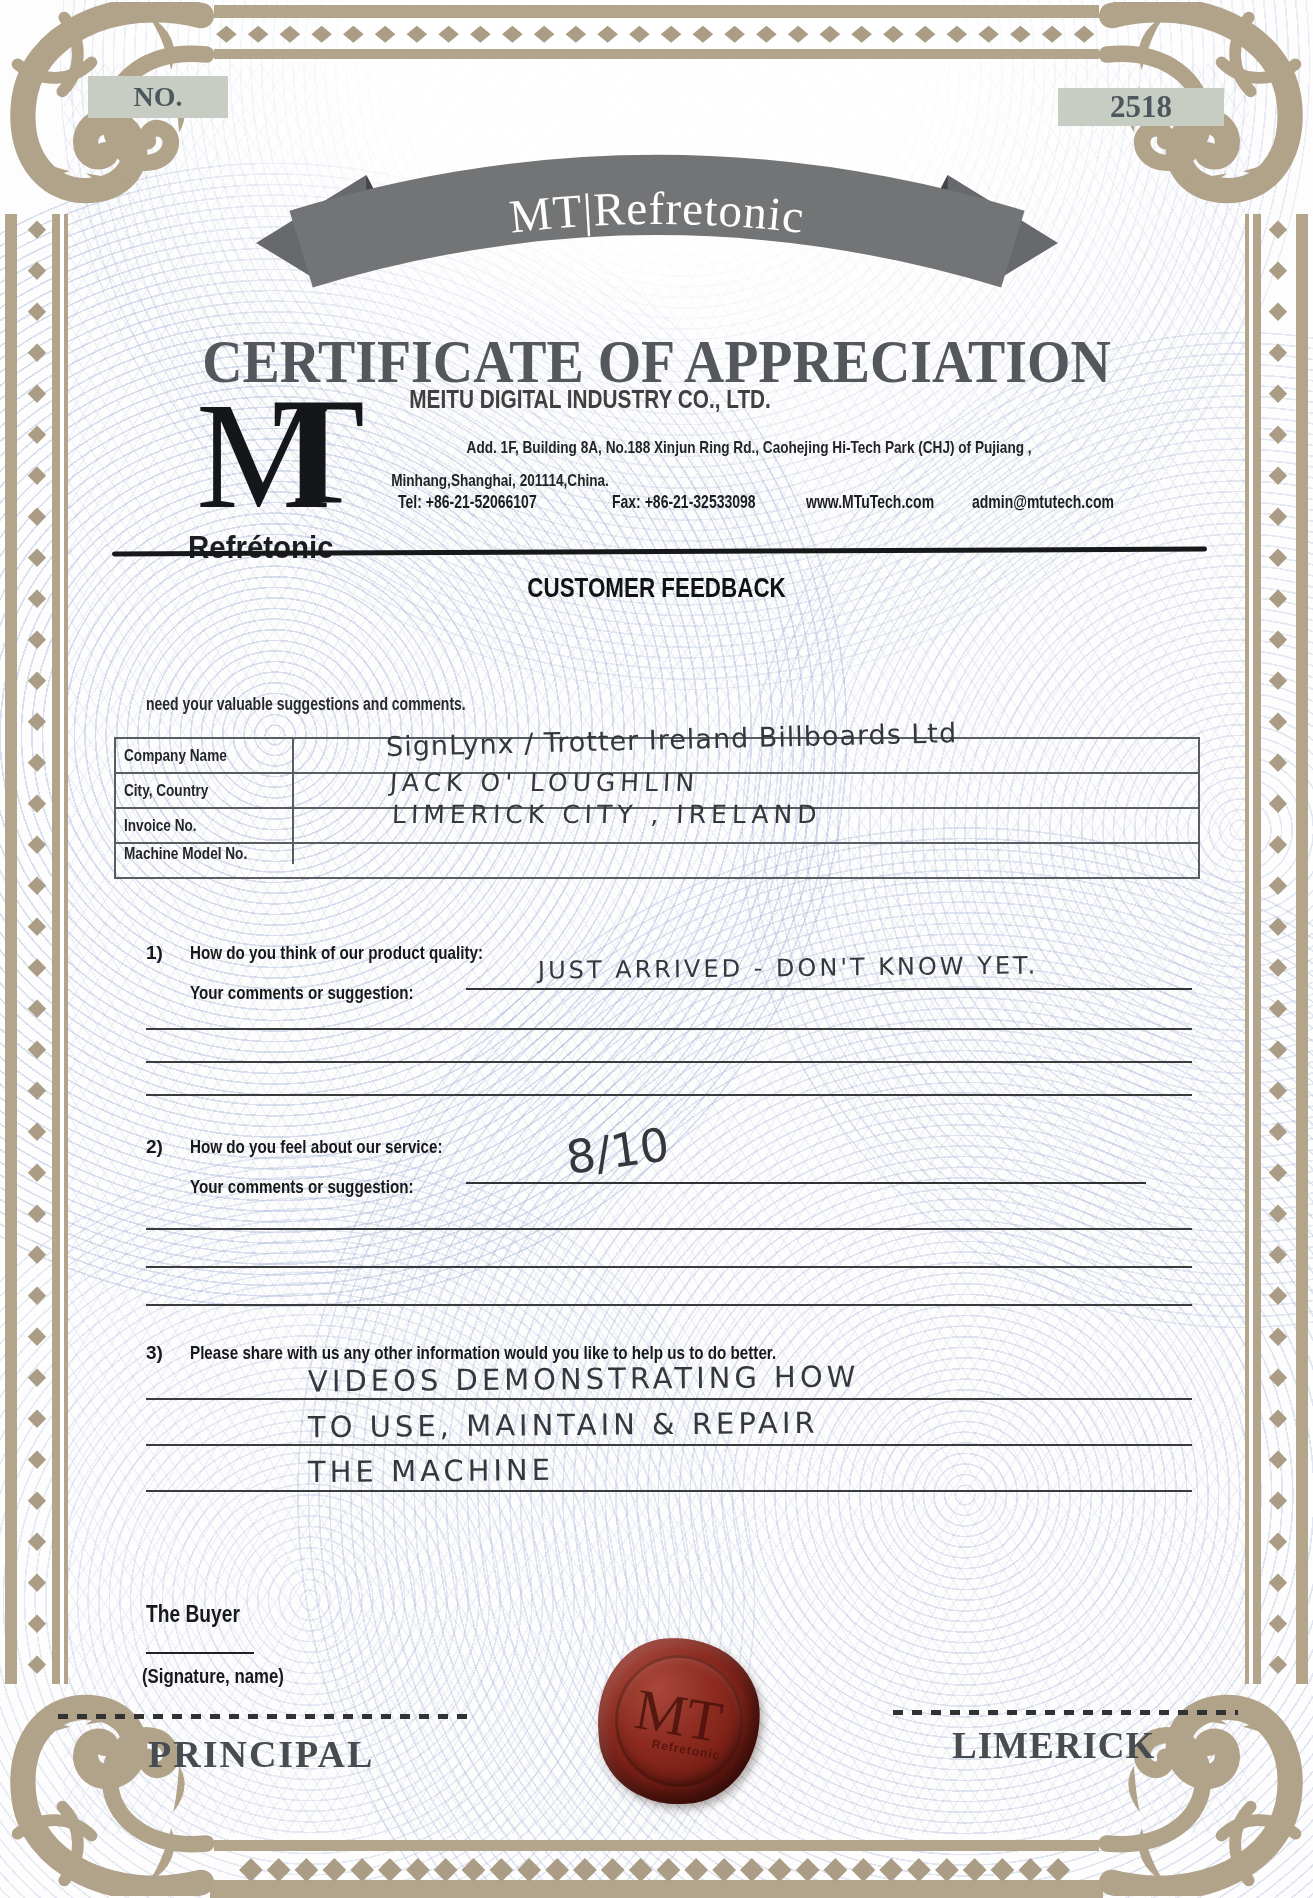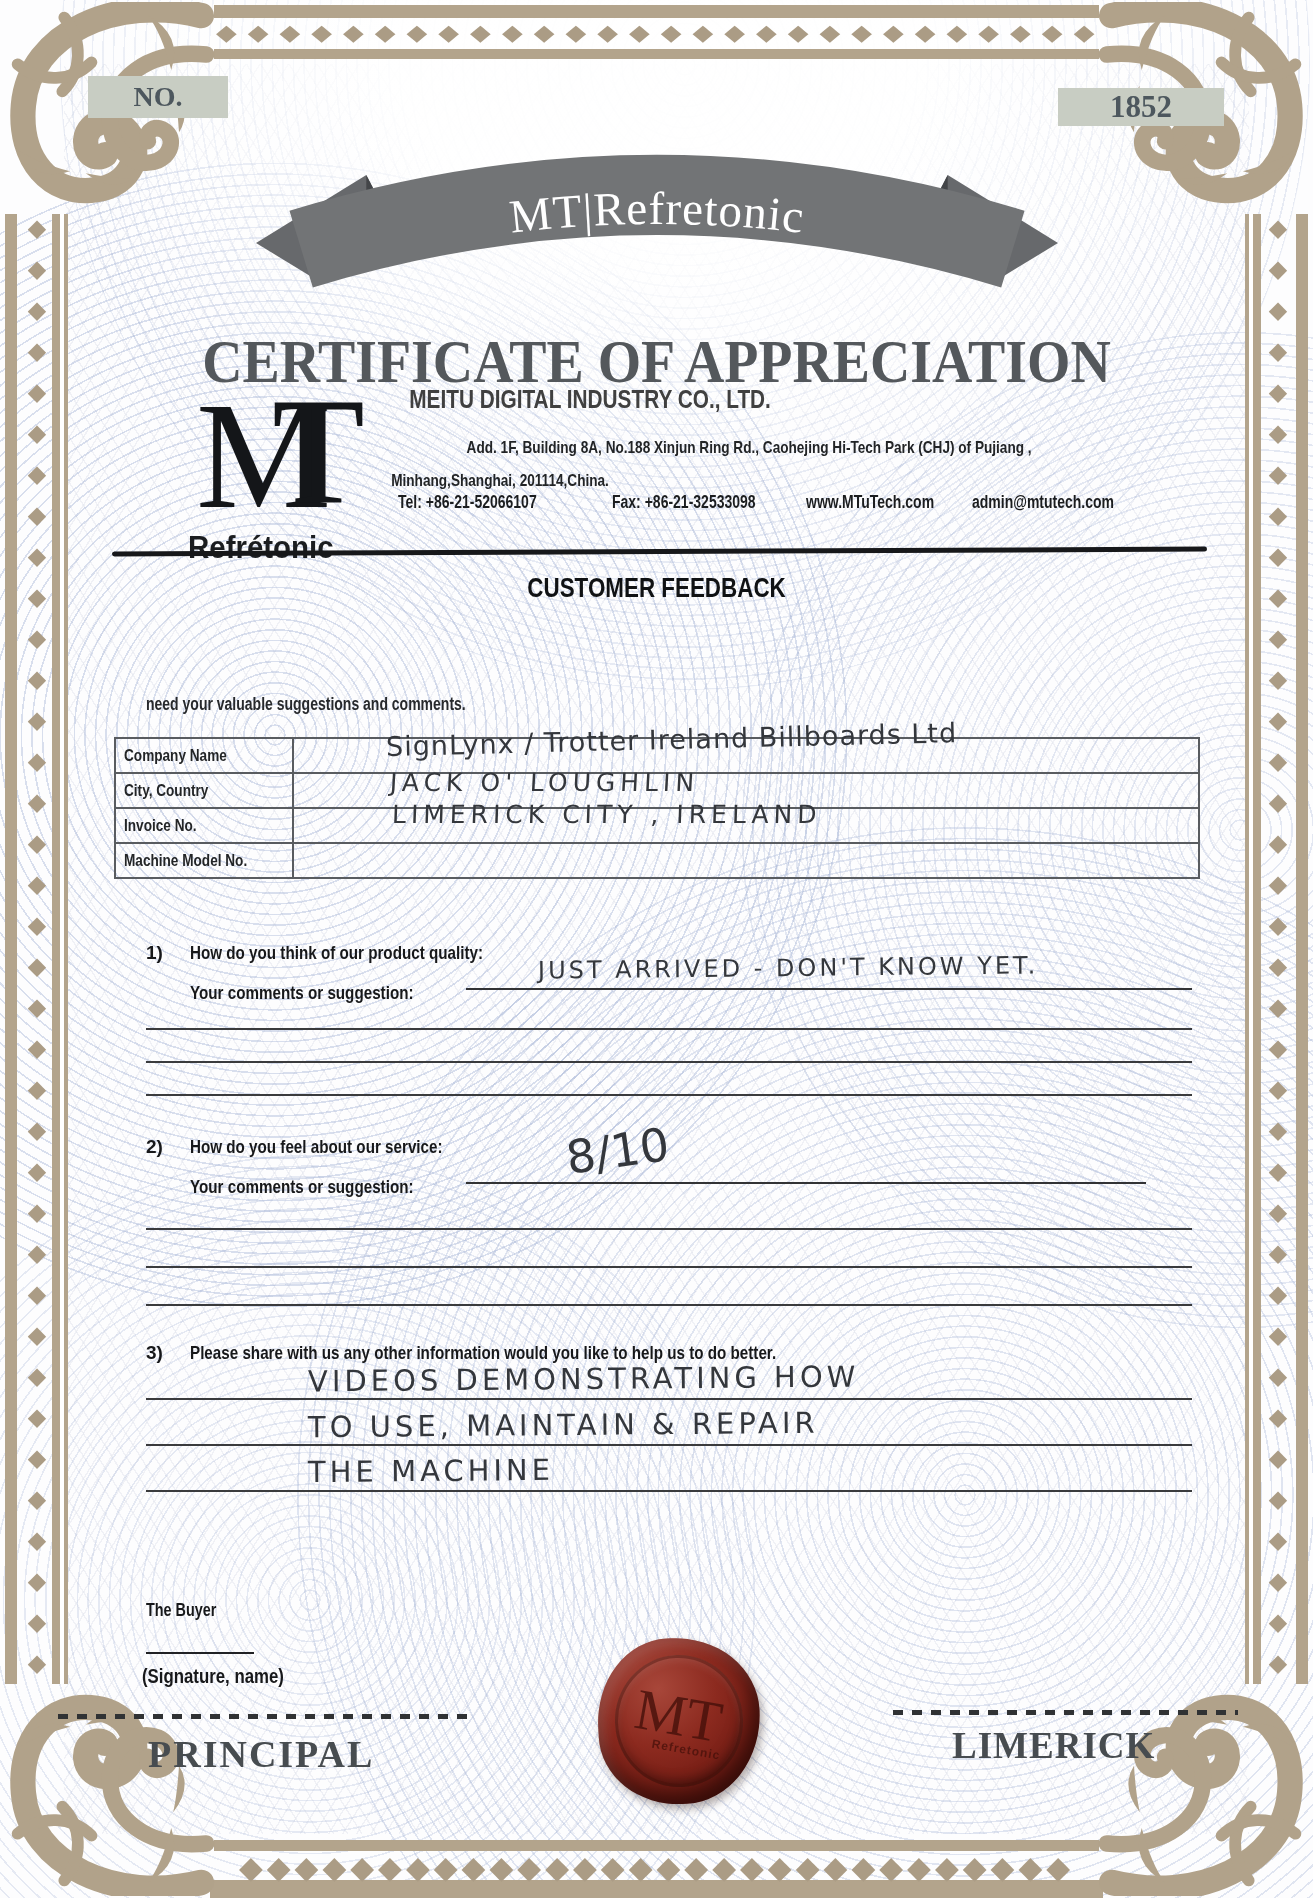--- a/index.html
+++ b/index.html
@@ -66,21 +66,21 @@
   .contact{position:absolute;top:492px;font-size:17.5px;color:#1b1d1f;}
   .tel{left:398px;} .fax{left:612px;} .web{left:806px;} .email{left:972px;}
   .rule{position:absolute;left:112px;right:106px;top:549px;height:5px;background:#17181a;border-radius:3px;
         transform:rotate(-.25deg);}
   .section-title{position:absolute;left:0;right:0;top:572px;text-align:center;font-size:28px;color:#101214;}
   .intro-line{position:absolute;left:146px;font-size:17.5px;color:#27292c;}
   .intro1{top:656px;} .intro2{top:694px;}
   
   .ftable{position:absolute;left:114px;top:737px;width:1082px;border:2px solid #595c60;}
   .frow{display:flex;height:33px;border-bottom:2px solid #595c60;text-align:right;}
-  .frow:last-child{border-bottom:none;}
+  .frow:last-child{border-bottom:none;flex-direction:column;}
   .fcell-l{width:168px;border-right:2px solid #595c60;display:flex;align-items:center;padding-left:8px;
            font-size:17px;color:#232527;}
   .fcell-v{flex:1;}
   .hand{font-family:"DejaVu Sans",sans-serif;color:#34373c;white-space:nowrap;}
   .hw-r0{position:absolute;left:386px;top:724px;font-size:27px;transform:rotate(-1.4deg);letter-spacing:1px;}
   .hw-r1{position:absolute;left:390px;top:768px;font-size:25px;letter-spacing:5px;transform:skewX(-3deg);}
   .hw-r2{position:absolute;left:392px;top:800px;font-size:25px;letter-spacing:5px;transform:skewX(-2deg);}
   
   .q{position:absolute;left:146px;width:1046px;}
   .q1{top:942px;} .q2{top:1136px;} .q3{top:1342px;}
@@ -92,21 +92,21 @@
   .q1 .ansline{left:320px;top:46px;width:726px;}
   .q1 .answer{position:absolute;left:392px;top:12px;font-size:24px;letter-spacing:3px;transform:rotate(-.6deg);}
   .q1 .bl1{top:86px;} .q1 .bl2{top:119px;} .q1 .bl3{top:152px;}
   .q2 .ansline{left:320px;top:46px;width:680px;}
   .q2 .answer{position:absolute;left:420px;top:-12px;font-size:46px;transform:rotate(-8deg);}
   .q2 .bl1{top:92px;} .q2 .bl2{top:130px;} .q2 .bl3{top:168px;}
   .q3 .bl1{top:56px;} .q3 .bl2{top:102px;} .q3 .bl3{top:148px;}
   .q3 .hwl{position:absolute;font-size:29px;letter-spacing:4px;transform:rotate(-.5deg);}
   .q3 .hw1{left:162px;top:20px;} .q3 .hw2{left:162px;top:66px;} .q3 .hw3{left:162px;top:112px;}
   
-  .buyer-label{position:absolute;left:146px;top:1600px;font-size:18px;color:#17181a;}
+  .buyer-label{position:absolute;left:146px;top:1600px;font-size:24px;color:#17181a;}
   .buyer-line{position:absolute;left:146px;top:1652px;width:108px;border-bottom:2.5px solid #202124;}
   .sig-label{position:absolute;left:142px;top:1664px;font-size:21px;color:#17181a;}
   .dash{position:absolute;height:5px;
         background:repeating-linear-gradient(90deg,#303234 0 10px,transparent 10px 19px);}
   .dash-left{left:58px;top:1714px;width:414px;}
   .dash-right{left:893px;top:1710px;width:345px;}
   .principal{position:absolute;left:148px;top:1732px;font-family:"Liberation Serif",serif;font-weight:700;
              font-size:38px;color:#474c50;letter-spacing:2px;}
   .director{position:absolute;left:952px;top:1724px;font-family:"Liberation Serif",serif;font-weight:700;
             font-size:37px;color:#474c50;letter-spacing:1px;}
@@ -197,21 +197,21 @@
     <path d="M150,14 q36,20 24,56 q-10,-38 -24,-56" fill="#b1a28a"></path>
     <path d="M14,150 q20,36 56,24 q-38,-10 -56,-24" fill="#b1a28a"></path>
     <path d="M176,86 q20,26 6,48 q-2,-30 -6,-48" fill="#b1a28a"></path>
     <path d="M86,176 q26,20 48,6 q-30,-2 -48,-6" fill="#b1a28a"></path>
   </svg>
 
   <div class="numbox no-box">
     <span>NO.</span>
   </div>
   <div class="numbox serial-box">
-    <span>1852</span>
+    <span>2518</span>
   </div>
 
   <svg class="ribbon" viewBox="0 0 820 190">
     <path d="M120,50 L10,118 L66,152 L152,112 Z" fill="#67696c"></path>
     <path d="M120,50 L152,112 L120,126 Z" fill="#434548"></path>
     <path d="M700,50 L810,118 L754,152 L668,112 Z" fill="#67696c"></path>
     <path d="M700,50 L668,112 L700,126 Z" fill="#434548"></path>
     <path d="M55,124 Q 410,16 765,124" stroke="#727476" stroke-width="80" fill="none"></path>
     <path id="ribbonTextPath" d="M55,152 Q 410,46 765,152" fill="none"></path>
     <text font-family="Liberation Serif, serif" font-size="47" fill="#ffffff" letter-spacing="1">

